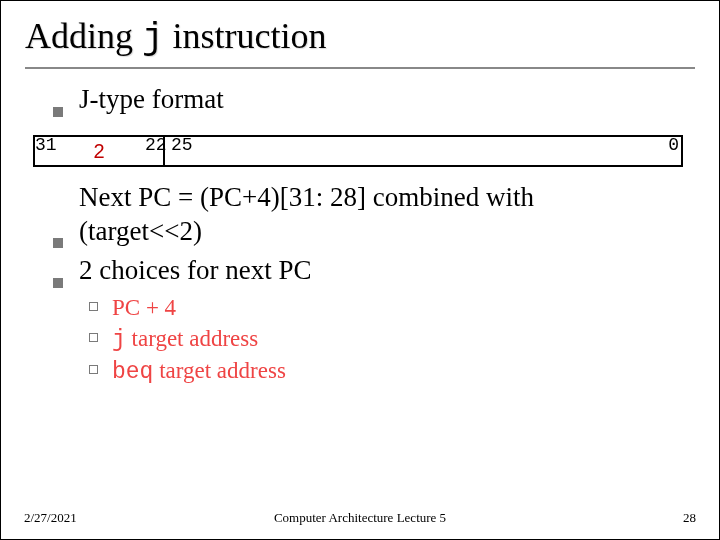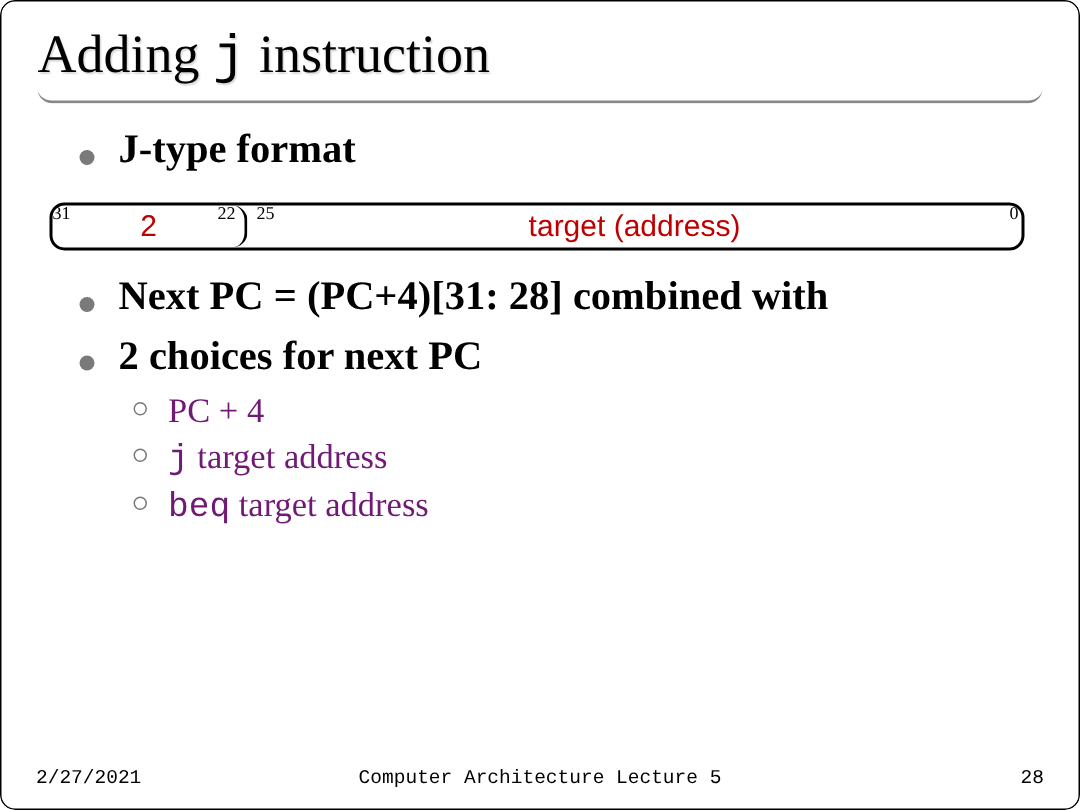--- a/index.html
+++ b/index.html
@@ -1,15 +1,15 @@
 <!DOCTYPE html>
 <html><head>
 <meta charset="utf-8">
 <style>
-  * { box-sizing: border-box; margin: 0; padding: 0; border-radius: 10px; }
+  * { box-sizing: border-box; margin: 0; padding: 0; }
   body {
     width: 720px;
     height: 540px;
     background: #fff;
     font-family: "Times New Roman", serif;
     position: relative;
     overflow: hidden;
   }
   .slide {
     width: 100%;
@@ -25,23 +25,22 @@
     border-bottom: 2px solid #888;
     margin-bottom: 14px;
     text-shadow: 1px 1px 1px rgba(0,0,0,0.15);
   }
   .title .mono { font-family: "Courier New", monospace; }
   .content {
     padding-left: 28px;
   }
   .bullet-l1 {
     display: flex;
-    align-items: center;
+    align-items: flex-end;
     margin-bottom: 6px;
-    font-weight: bold;
   }
   .sq-filled {
     width: 10px;
     height: 10px;
     background: #7a7a7a;
     margin-top: 10px;
     margin-right: 16px;
     flex-shrink: 0;
   }
   .bullet-l1-text {
@@ -61,38 +60,38 @@
   .sq-hollow {
     width: 9px;
     height: 9px;
     border: 1px solid #7a7a7a;
     margin-top: 8px;
     margin-right: 14px;
     flex-shrink: 0;
   }
   .bullet-l2-text {
     font-size: 23px;
-    color: #701a75;
+    color: #ef4444;
     line-height: 1.25;
   }
   .mono { font-family: "Courier New", monospace; }
   
   .fmt-wrap {
     position: relative;
     margin: 2px 0 14px -20px;
     width: 650px;
   }
   .bit-labels {
     position: absolute;
     top: 0;
     left: 0;
     width: 100%;
     height: 18px;
-    font-family: Liberation Serif, serif;
-    font-size: 12px;
+    font-family: Liberation Mono, monospace;
+    font-size: 18px;
     color: #000;
   }
   .bl { position: absolute; top: 0; }
   .fmt-row {
     display: flex;
     margin-top: 18px;
     border: 2px solid #000;
     height: 32px;
   }
   .fmt-opcode {
@@ -113,21 +112,21 @@
     line-height: 28px;
   }
   .footer {
     position: absolute;
     bottom: 14px;
     left: 0;
     width: 100%;
     padding: 0 24px;
     display: flex;
     justify-content: space-between;
-    font-family: Liberation Mono, monospace;
+    font-family: Liberation Serif, serif;
     font-size: 13px;
     color: #000;
   }
   .footer-center {
     position: absolute;
     left: 50%;
     transform: translateX(-50%);
   }
 </style>
 </head>
@@ -148,28 +147,28 @@
 
     <div class="fmt-wrap">
       <div class="bit-labels">
         <span class="bl" style="left:2px">31</span>
         <span class="bl" style="left:112px">22</span>
         <span class="bl" style="left:138px">25</span>
         <span class="bl" style="right:4px">0</span>
       </div>
       <div class="fmt-row">
         <div class="fmt-opcode">2</div>
-        <div class="fmt-target">target (address)</div>
       </div>
     </div>
 
     <div class="bullet-l1">
       <div class="sq-filled"></div>
       <div class="bullet-l1-text">
         <span>Next PC = (PC+4)[31: 28] combined with</span><br>
+        <span>(target&lt;&lt;2)</span>
       </div>
     </div>
 
     <div class="bullet-l1">
       <div class="sq-filled"></div>
       <div class="bullet-l1-text">2 choices for next PC</div>
     </div>
 
     <div class="sub-list">
       <div class="bullet-l2">

